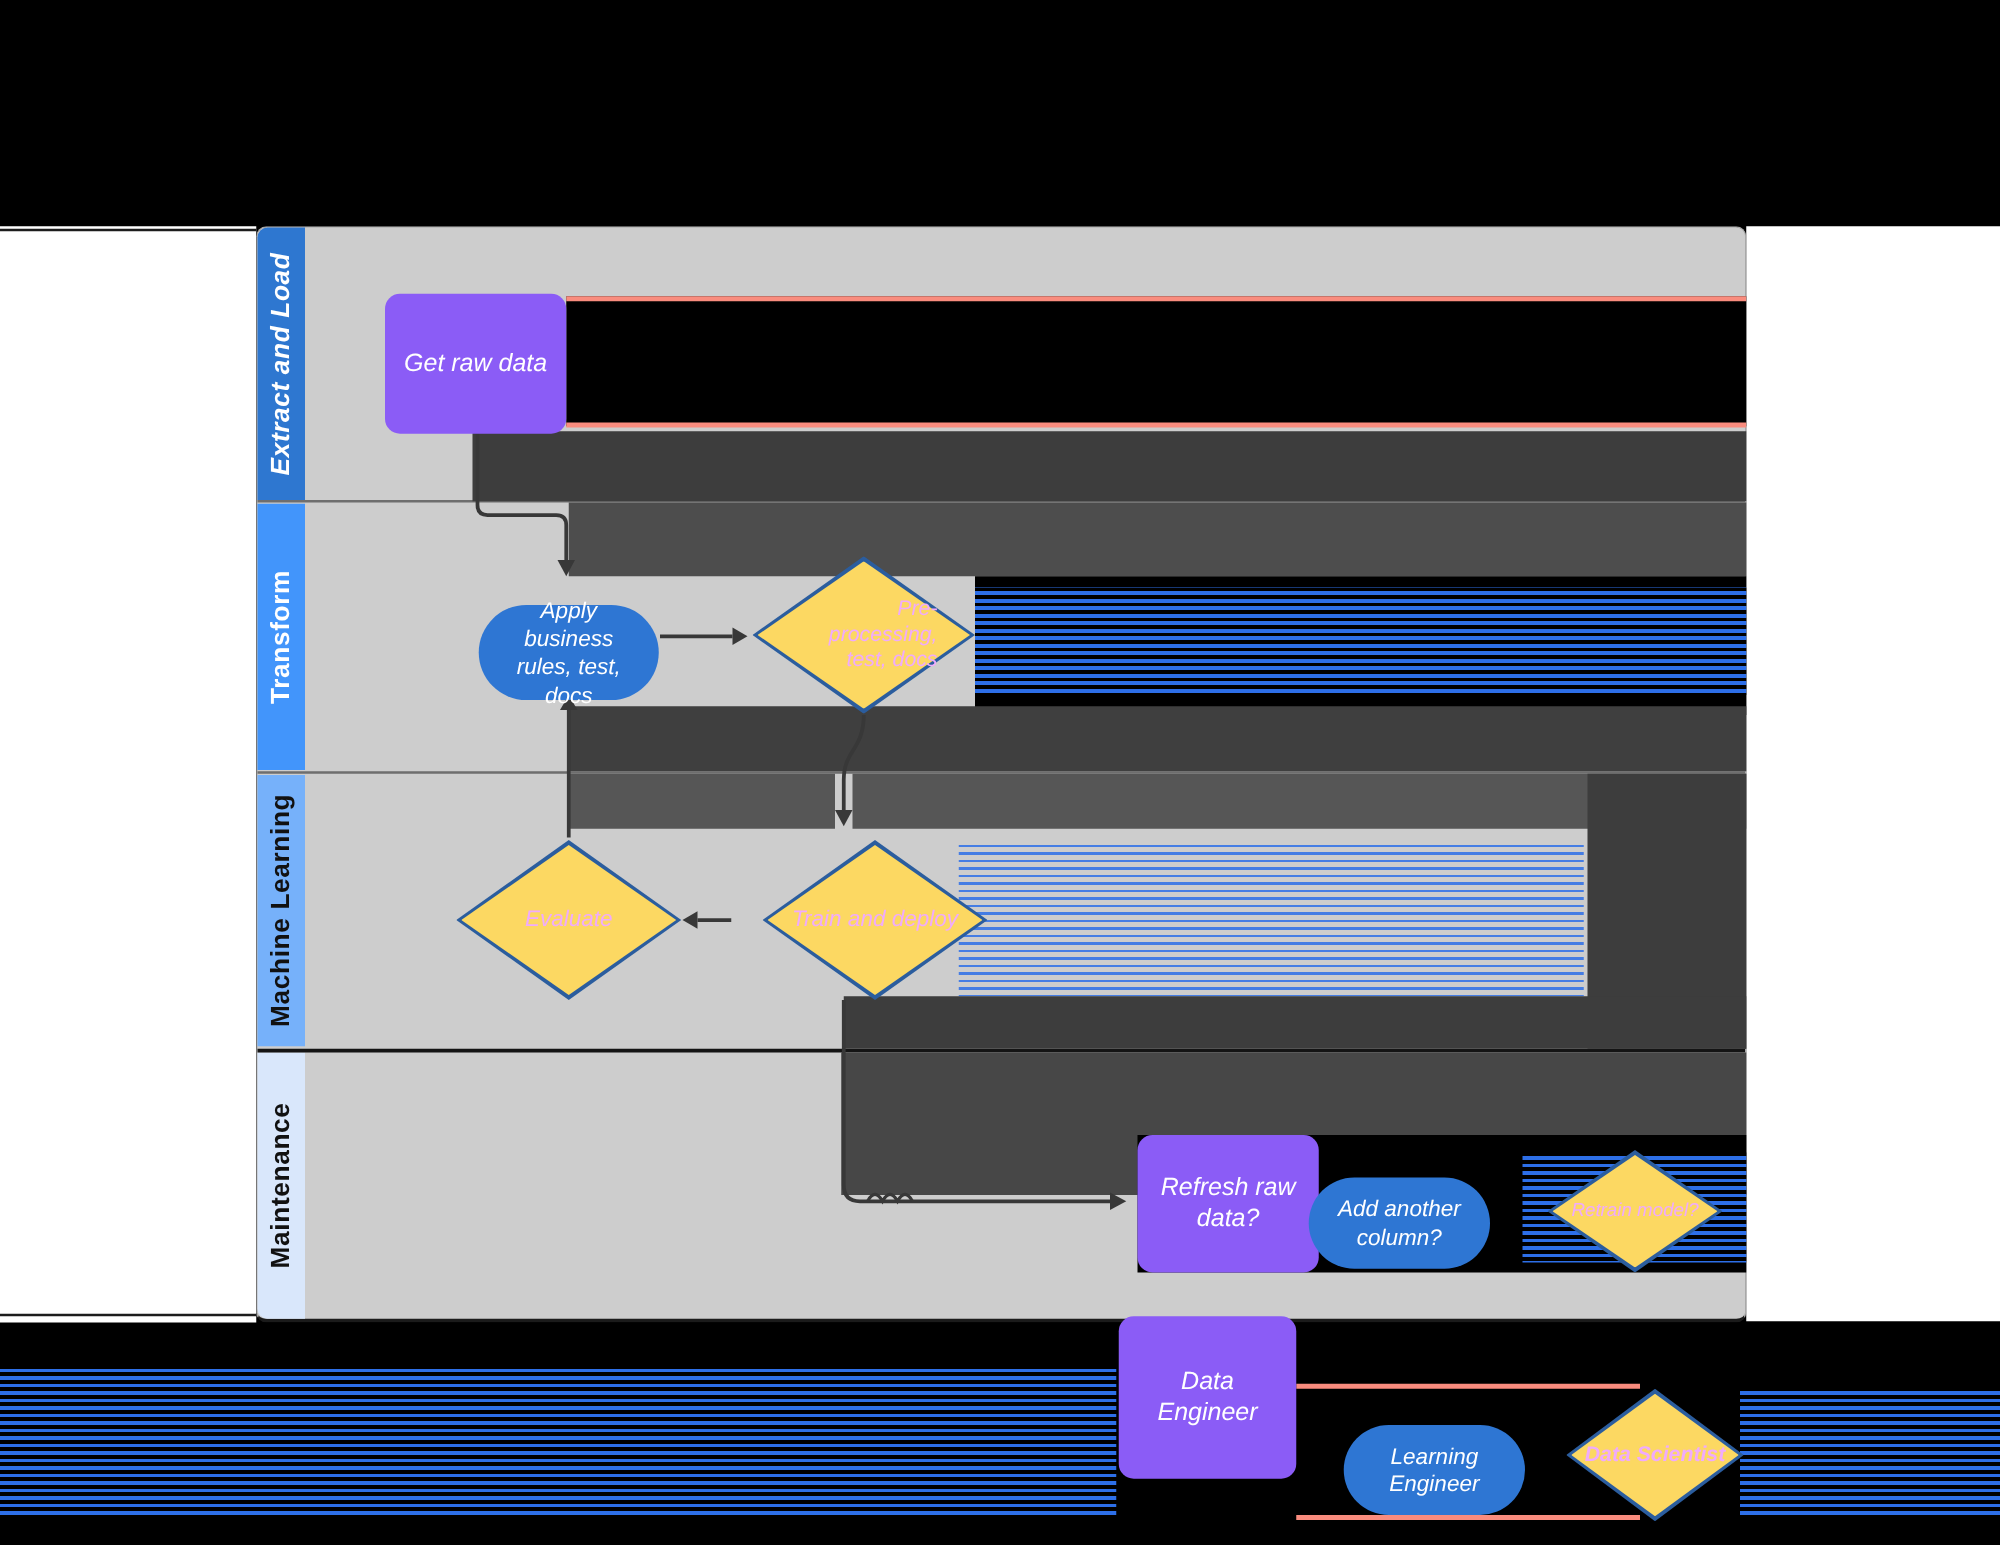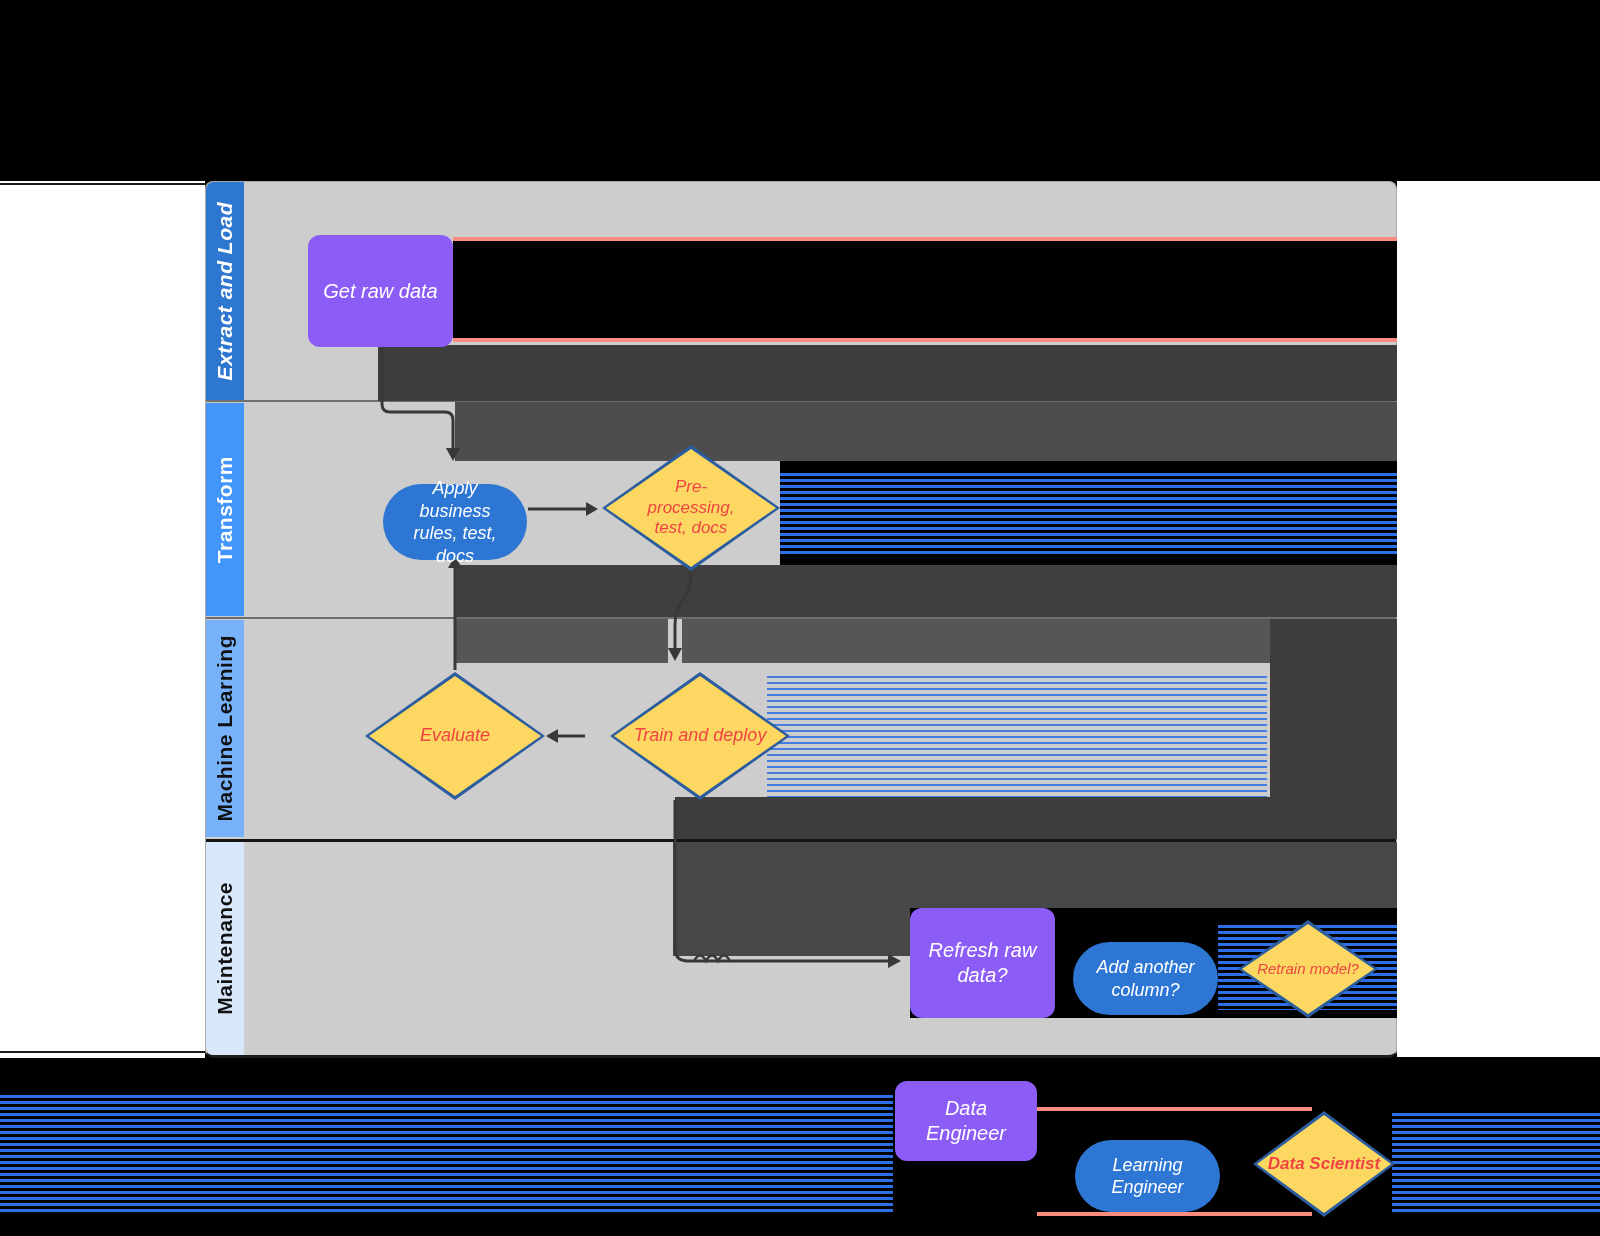--- a/index.html
+++ b/index.html
@@ -25,21 +25,21 @@
   .node{display:flex;align-items:center;justify-content:center;text-align:center;
         font-style:italic;line-height:1.25;box-sizing:border-box;}
   .task{background:#8b5cf6;color:#fff;border-radius:12px;font-size:20px;padding:4px 14px;}
   .pill{background:#2e76d3;color:#fff;border-radius:999px;font-size:18px;padding:4px 12px;margin-top:12px;}
   .diamond{background:transparent;}
   .diamond .d-outer{position:absolute;inset:0;background:#2b5d9e;
         clip-path:polygon(50% 0,100% 50%,50% 100%,0 50%);}
   .diamond .d-inner{position:absolute;inset:4px;background:#fcd862;
         clip-path:polygon(50% 0,100% 50%,50% 100%,0 50%);}
   .diamond .d-label{position:absolute;inset:0;display:flex;align-items:center;justify-content:center;
-        text-align:center;font-style:italic;color:#ef4444;line-height:1.2;}
+        text-align:right;font-style:italic;color:#f0abfc;line-height:1.2;}
   .thinline{height:4px;}
   .salmon{background:#f98c7e;}
 </style>
 </head>
 <body>
 
 <div class="canvas">
 
   <div class="abs margin" style="left:0;top:181px;width:205px;height:877px;"></div>
   <div class="abs margin" style="left:1397px;top:181px;width:203px;height:876px;"></div>
@@ -125,36 +125,36 @@
   <div class="abs diamond" style="left:610px;top:672px;width:180px;height:128px;">
     <div class="d-outer"></div>
     <div class="d-inner"></div>
     <div class="d-label" style="font-size:18px;">Train and deploy</div>
   </div>
 
   <div class="abs node task" style="left:910px;top:908px;width:145px;height:110px;">
     <span>Refresh raw data?</span>
   </div>
 
-  <div class="abs node pill" style="left:1073px;top:930px;width:145px;height:73px;">
+  <div class="abs node pill" style="left:1047px;top:930px;width:145px;height:73px;">
     <span>Add another column?</span>
   </div>
 
   <div class="abs diamond" style="left:1238px;top:920px;width:140px;height:98px;">
     <div class="d-outer"></div>
     <div class="d-inner"></div>
     <div class="d-label" style="font-size:15px;">Retrain model?</div>
   </div>
 
   <div class="abs blk stripes-black" style="left:0;top:1092px;width:893px;height:123px;"></div>
   <div class="abs blk stripes-black" style="left:1392px;top:1110px;width:208px;height:105px;"></div>
   <div class="abs blk thinline salmon" style="left:1037px;top:1107px;width:275px;"></div>
   <div class="abs blk thinline salmon" style="left:1037px;top:1212px;width:275px;"></div>
 
-  <div class="abs node task" style="left:895px;top:1081px;width:142px;height:80px;">
+  <div class="abs node task" style="left:895px;top:1053px;width:142px;height:130px;">
     <span>Data Engineer</span>
   </div>
 
   <div class="abs node pill" style="left:1075px;top:1128px;width:145px;height:72px;">
     <span>Learning Engineer</span>
   </div>
 
   <div class="abs diamond" style="left:1253px;top:1111px;width:142px;height:106px;font-weight:bold;">
     <div class="d-outer"></div>
     <div class="d-inner"></div>

